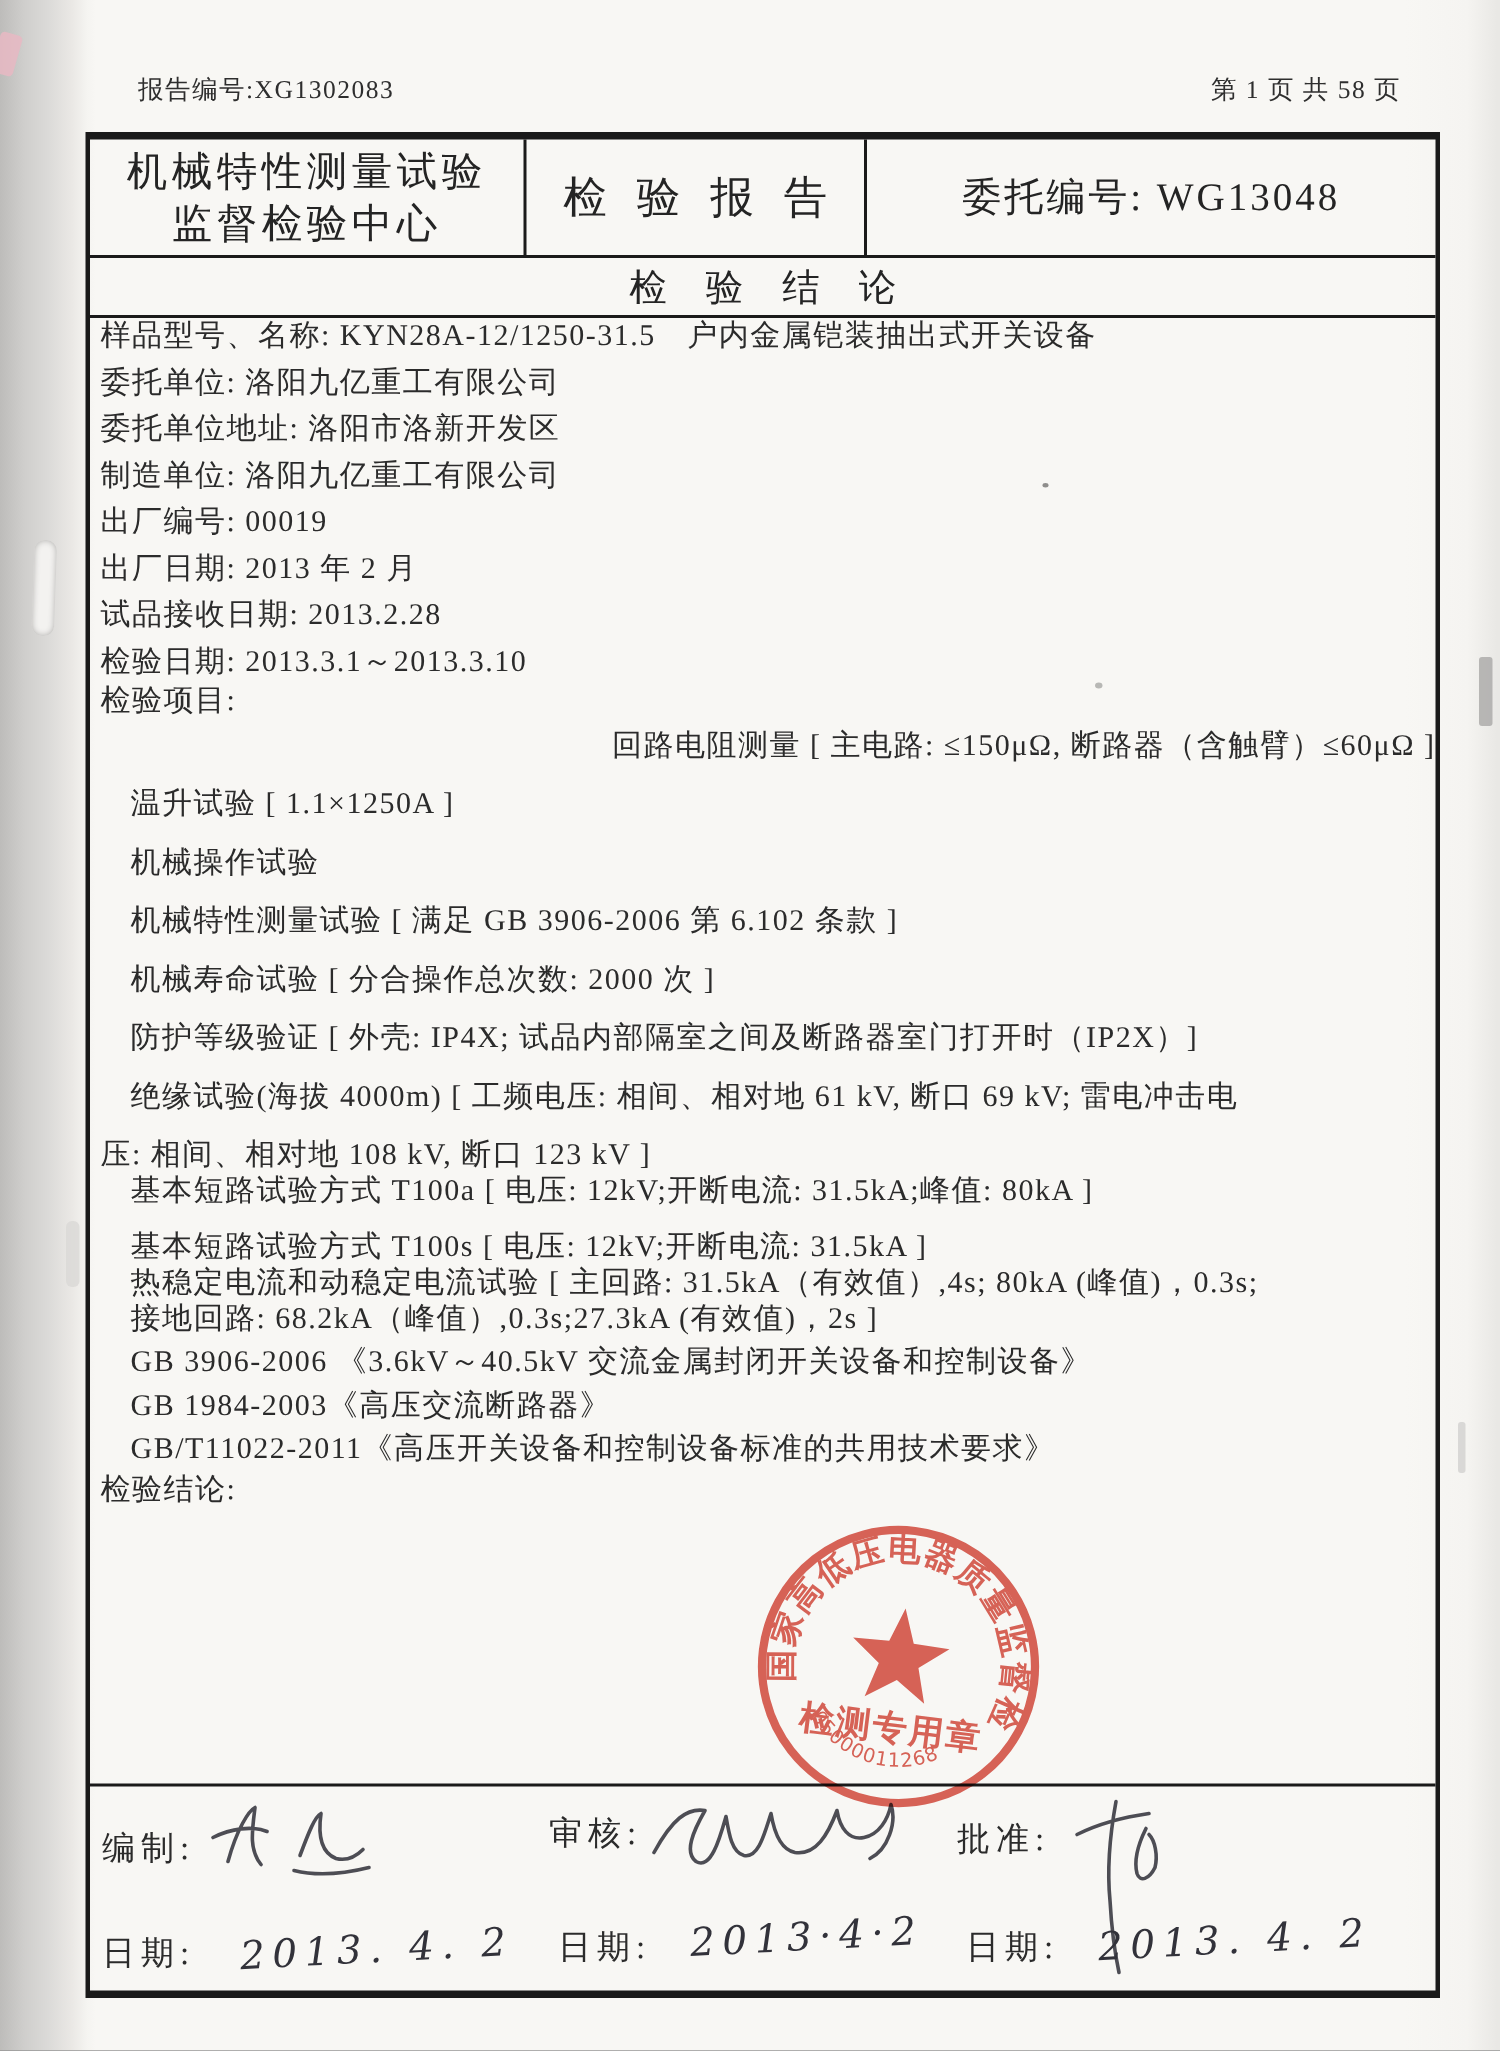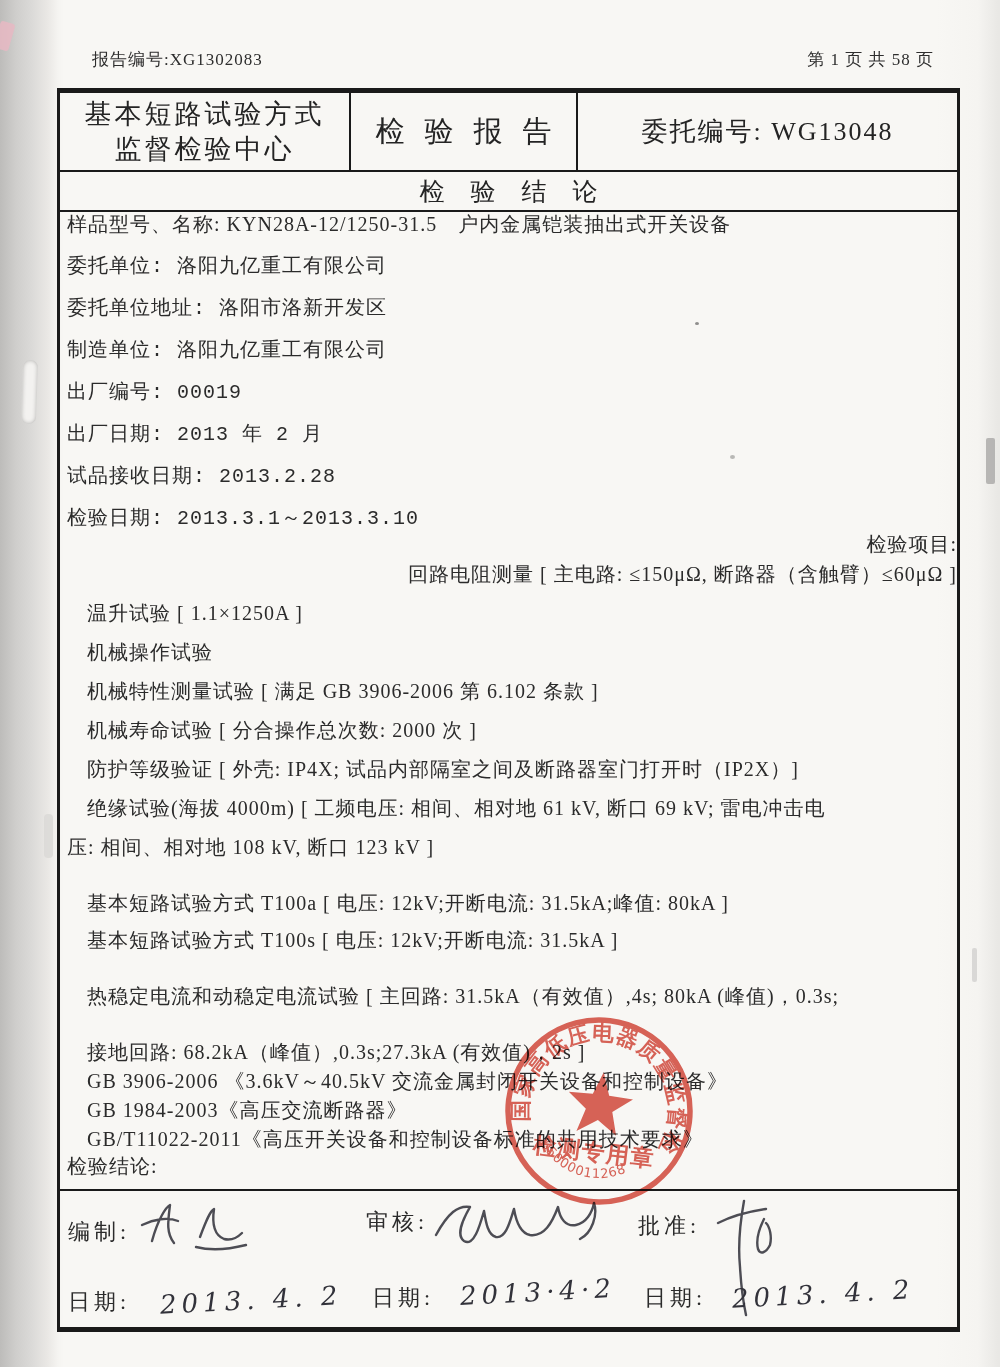--- a/index.html
+++ b/index.html
@@ -27,23 +27,23 @@
   .cell{box-sizing:border-box;}
   .cell-org{width:291px;border-right:2px solid #1a1a1a;display:flex;flex-direction:column;justify-content:center;align-items:center;font-size:27px;letter-spacing:3px;line-height:35px;color:#242424;}
   .cell-title{width:227px;border-right:2px solid #1a1a1a;display:flex;justify-content:center;align-items:center;font-size:29px;letter-spacing:20px;padding-left:20px;color:#242424;}
   .cell-comm{flex:1;display:flex;justify-content:center;align-items:center;font-size:26px;letter-spacing:2px;color:#242424;}
   .srow{height:38px;border-bottom:2px solid #1a1a1a;display:flex;justify-content:center;align-items:center;font-size:25px;letter-spacing:26px;padding-left:26px;color:#242424;}
   .brow{height:977px;position:relative;overflow:hidden;}
   .bline{font-size:20px;line-height:21px;letter-spacing:1px;white-space:nowrap;color:#2b2b2b;}
   .lbl{padding-left:7px;}
   .itm{padding-left:27px;}
   .cont{padding-left:7px;}
-  .m2{margin-top:2px;}.m5{margin-top:5px;text-align:right;}.m6{margin-top:6px;}.m7{margin-top:7px;}
-  .m8{margin-top:8px;}.m9{margin-top:9px;text-align:right;}.m16{margin-top:16px;}.m17{margin-top:35px;}
-  .m18{margin-top:18px;}.m21{margin-top:21px;font-family:Liberation Mono, monospace;}
+  .m2{margin-top:2px;}.m5{margin-top:5px;}.m6{margin-top:6px;}.m7{margin-top:7px;}
+  .m8{margin-top:8px;}.m9{margin-top:9px;text-align:right;}.m16{margin-top:16px;}.m17{margin-top:3px;}
+  .m18{margin-top:18px;}.m21{margin-top:10px;}
   .frow{position:relative;border-top:2px solid #1a1a1a;height:126px;}
   .sig-label{position:absolute;font-size:22px;letter-spacing:4px;color:#2b2b2b;}
   .hand{position:absolute;font-size:26px;font-style:italic;letter-spacing:5px;color:#32323a;transform:rotate(-3deg);white-space:nowrap;font-family:"DejaVu Serif",serif;}
   .sigsvg{position:absolute;overflow:visible;}
   .sigsvg path{fill:none;stroke:#3a3a42;stroke-width:2.4;stroke-linecap:round;stroke-linejoin:round;opacity:.9;}
 
   
   .stamp{position:absolute;left:500px;top:1012px;width:198px;height:198px;transform:rotate(7deg);opacity:.84;mix-blend-mode:multiply;}
 </style>
 </head>
@@ -61,21 +61,21 @@
 
   <div class="top-strip">
     <span>报告编号:XG1302083</span>
     <span>第 1 页 共 58 页</span>
   </div>
 
   <div class="doc">
 
     <div class="hrow">
       <div class="cell cell-org">
-        <span>基本短路试验方式</span>
+        <span>机械特性测量试验</span>
         <span>监督检验中心</span>
       </div>
       <div class="cell cell-title">
         <span>检验报告</span>
       </div>
       <div class="cell cell-comm">
         <span>委托编号: WG13048</span>
       </div>
     </div>
 

